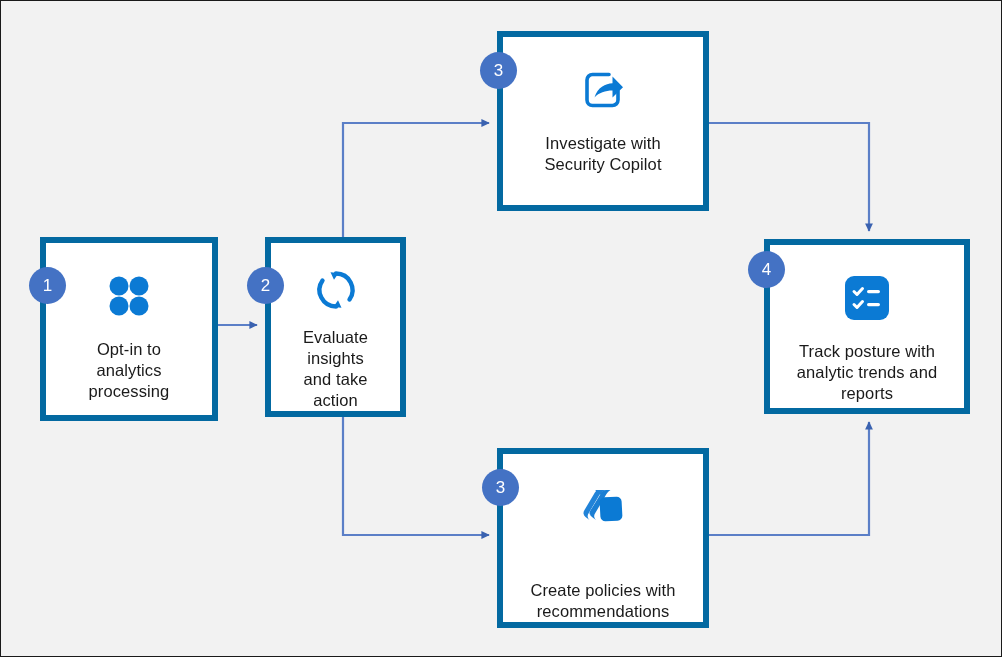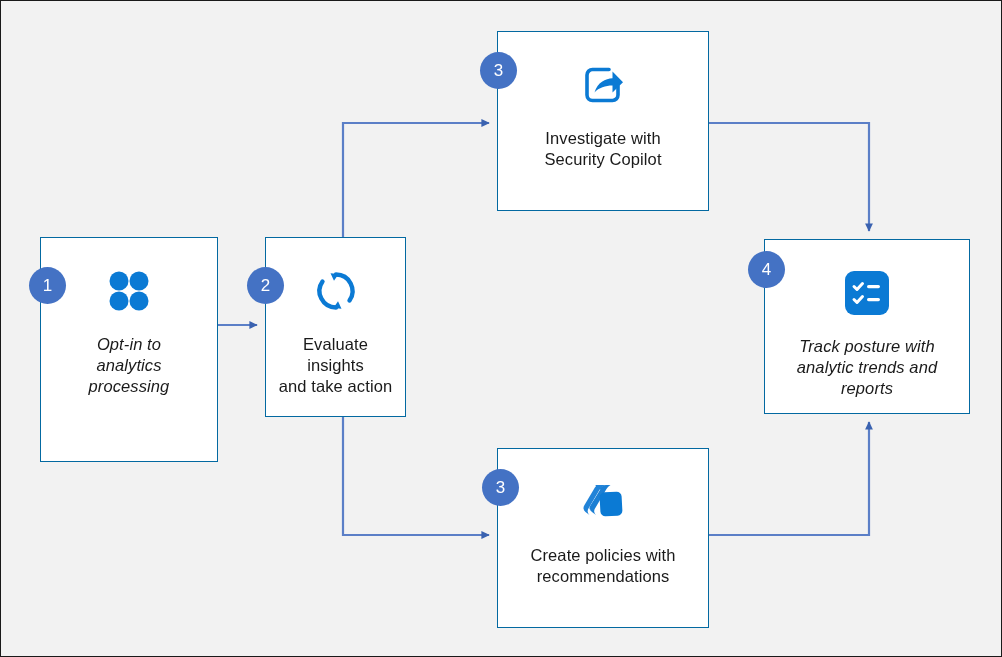--- a/index.html
+++ b/index.html
@@ -21,21 +21,21 @@
     position: absolute;
     left: 0;
     top: 0;
     width: 1002px;
     height: 657px;
     pointer-events: none;
   }
   .node {
     position: absolute;
     background: #ffffff;
-    border: 1px solid #0369a1;
+    border: 6px solid #0369a1;
     box-sizing: border-box;
     display: flex;
     flex-direction: column;
     align-items: center;
     justify-content: flex-start;
   }
   .node-icon {
     display: flex;
     align-items: center;
     justify-content: center;
@@ -61,25 +61,25 @@
     background: #4472c4;
     color: #ffffff;
     display: flex;
     align-items: center;
     justify-content: center;
     font-size: 17px;
     font-weight: 400;
     z-index: 5;
   }
   
-  #node-1 { left: 39px;  top: 236px; width: 178px; height: 225px; font-style: italic; }
+  #node-1 { left: 39px;  top: 236px; width: 178px; height: 184px; }
   #node-2 { left: 264px; top: 236px; width: 141px; height: 180px; }
   #node-3a{ left: 496px; top: 30px;  width: 212px; height: 180px; }
-  #node-3b{ left: 496px; top: 447px; width: 212px; height: 180px; }
-  #node-4 { left: 763px; top: 238px; width: 206px; height: 175px; font-style: italic; }
+  #node-3b{ left: 496px; top: 447px; width: 212px; height: 180px; justify-content: space-between; }
+  #node-4 { left: 763px; top: 238px; width: 206px; height: 175px; }
 
   #badge-1 { left: 28px;  top: 266px; }
   #badge-2 { left: 246px; top: 266px; }
   #badge-3a{ left: 479px; top: 51px;  }
   #badge-3b{ left: 481px; top: 468px; }
   #badge-4 { left: 747px; top: 250px; }
 </style>
 </head>
 <body>
 

